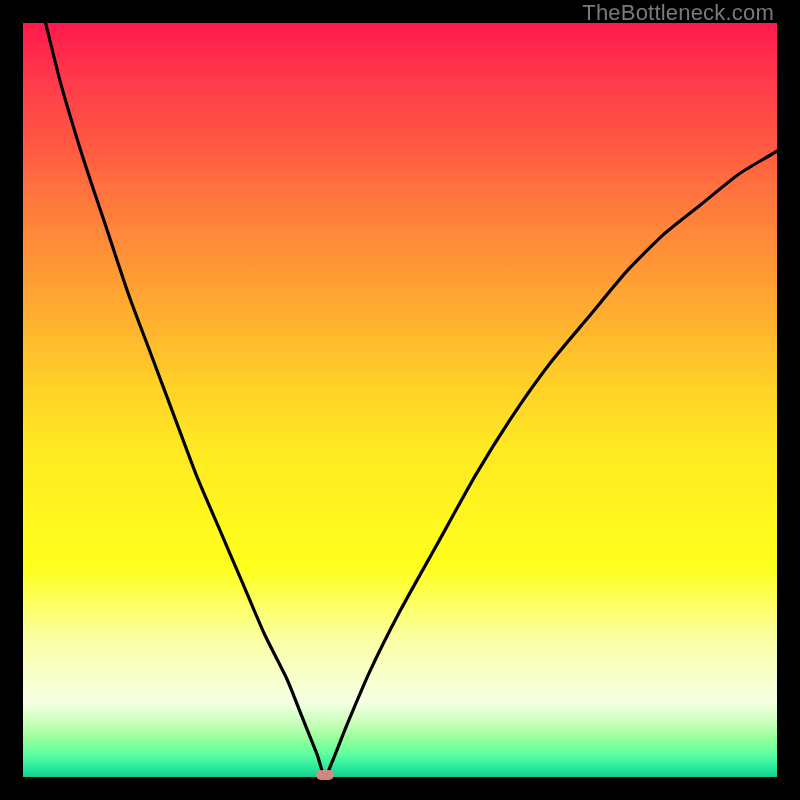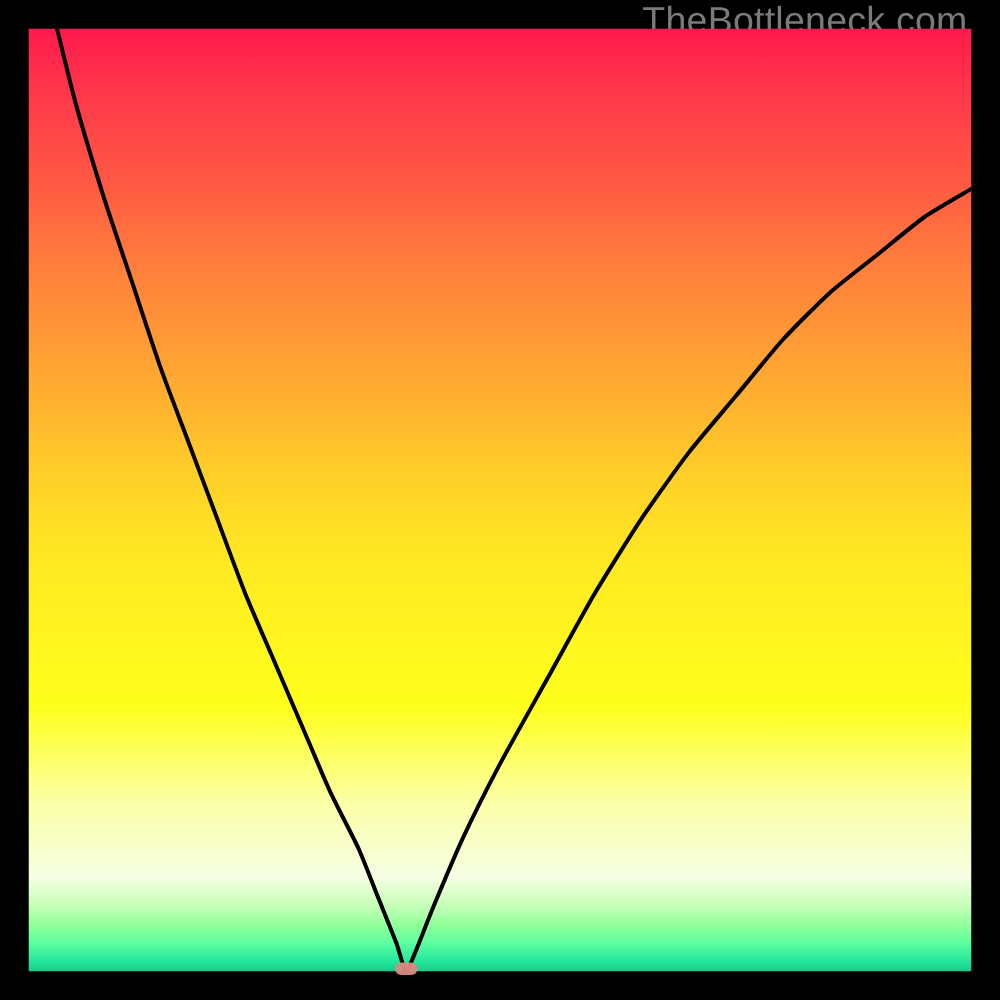--- a/index.html
+++ b/index.html
@@ -35,21 +35,21 @@
       #5dffa1 97%,
       #22e59b 99%,
       #18cc8a 100%
     );
   }
   .watermark {
     position: absolute;
     top: 0px;
     right: 26px;
     color: #7a7a7a;
-    font-size: 30px;
+    font-size: 22px;
     font-weight: 400;
     letter-spacing: 0.2px;
     user-select: none;
   }
   svg.curve {
     position: absolute;
     left: 0;
     top: 0;
     width: 754px;
     height: 754px;

